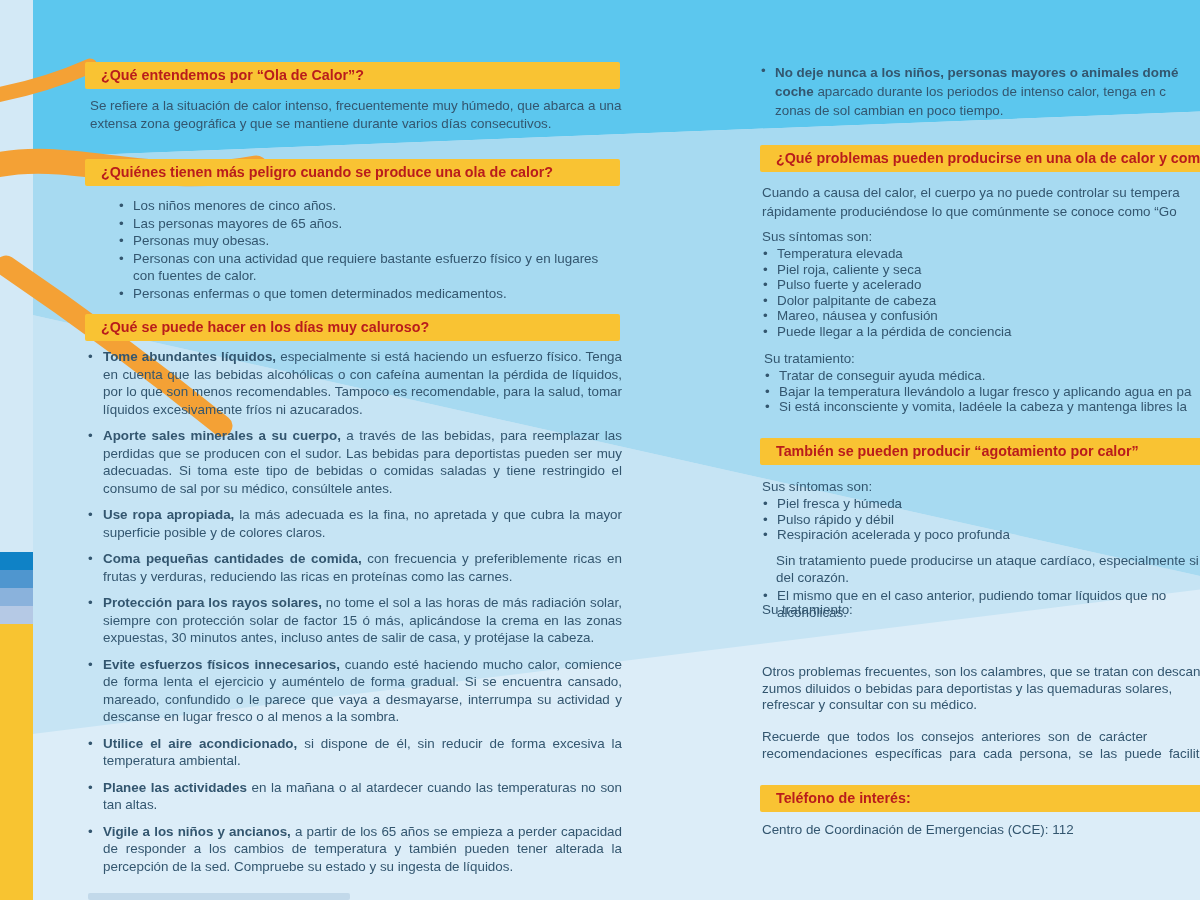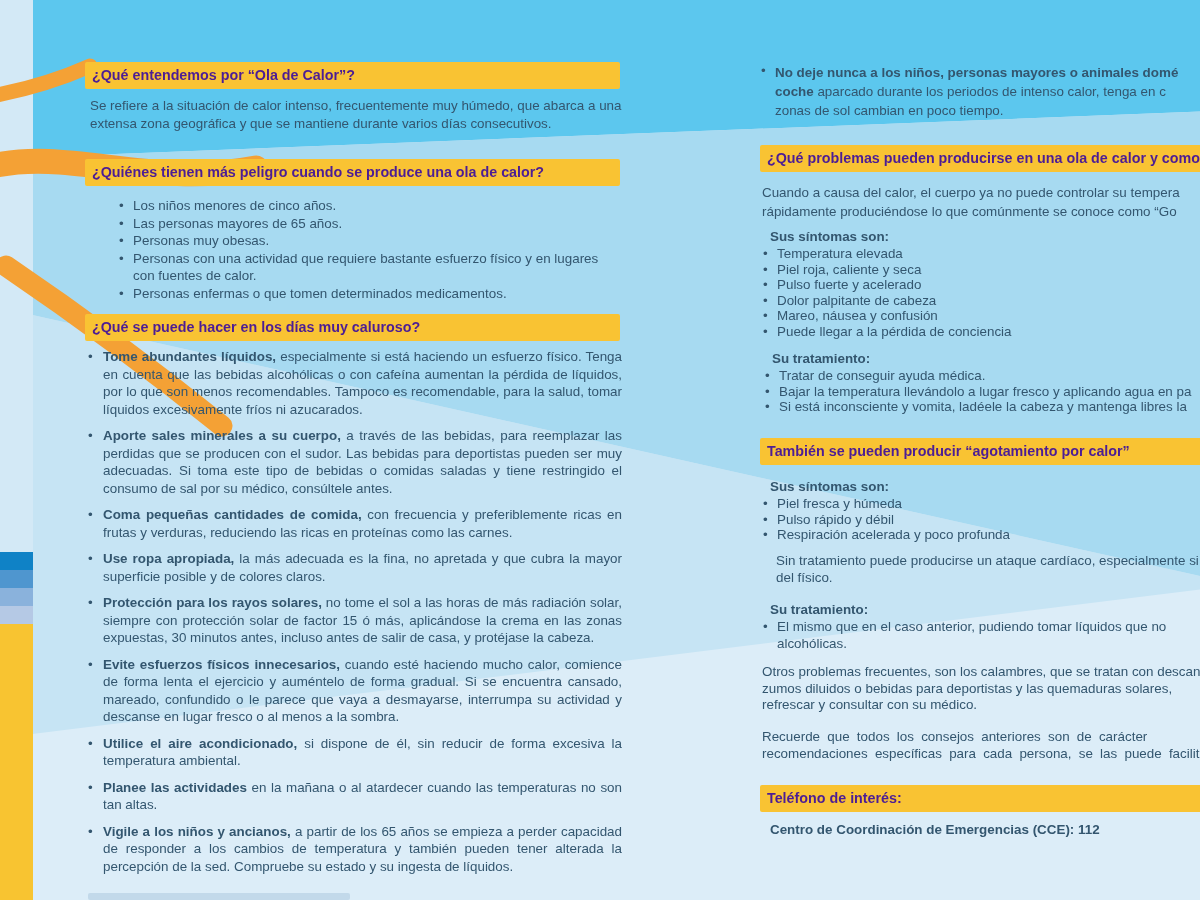--- a/index.html
+++ b/index.html
@@ -17,36 +17,36 @@
   
   .edge-strip{position:absolute;left:0;top:0;width:33px;height:552px;background:#d3e9f6;z-index:2;}
   .stripe{position:absolute;left:0;width:33px;height:18px;z-index:2;}
   .sand{position:absolute;left:0;top:624px;width:33px;height:276px;z-index:2;}
   
   .rays{position:absolute;left:0;top:0;z-index:2;}
   
   .col{position:absolute;top:0;z-index:3;color:#33566f;font-size:13.4px;}
   .abs{position:absolute;}
   .h-bar{
-    position:absolute;background:#f9c333;color:#4c1d95;font-weight:bold;
-    font-size:14.3px;line-height:27px;height:27px;padding:0 7px;
+    position:absolute;background:#f9c333;color:#b91c1c;font-weight:bold;
+    font-size:14.3px;line-height:27px;height:27px;padding:0 16px;
     border-radius:2px;box-sizing:border-box;white-space:nowrap;overflow:hidden;
   }
   .para{line-height:17.5px;}
   .b-row{position:relative;padding-left:48px;line-height:17.5px;}
   .b-row .dot{position:absolute;left:34px;}
   .tip{position:relative;padding-left:18px;line-height:17.5px;margin-bottom:9px;text-align:justify;}
   .tip::before{content:"\2022";position:absolute;left:3px;}
   .tip b{font-weight:bold;}
   
   .line{white-space:nowrap;}
   .lh19 .line{line-height:19px;}
   .lh156 .line{line-height:15.6px;}
   .lh165 .line{line-height:16.5px;}
-  .sub{font-weight:bold;white-space:nowrap;margin-left:8px;}
+  .sub{font-weight:normal;white-space:nowrap;}
   .rdot{position:relative;padding-left:15px;}
   .rdot::before{content:"\2022";position:absolute;left:1px;}
   .just{word-spacing:3.5px;}
   .cut-bar{position:absolute;left:88px;top:893px;width:262px;height:7px;background:#c2d9ea;border-radius:2px;z-index:3;}
 </style>
 </head>
 <body>
 
 <div class="band band-top"></div>
 <div class="band band-2"></div>
@@ -80,22 +80,22 @@
     <div class="b-row"><span class="dot">•</span><span>Personas muy obesas.</span></div>
     <div class="b-row"><span class="dot">•</span><span>Personas con una actividad que requiere bastante esfuerzo físico y en lugares con fuentes de calor.</span></div>
     <div class="b-row"><span class="dot">•</span><span>Personas enfermas o que tomen determinados medicamentos.</span></div>
   </div>
 
   <div class="h-bar" style="left:0;top:314px;width:535px;">¿Qué se puede hacer en los días muy caluroso?</div>
 
   <div class="abs" style="left:0;top:348px;width:537px;">
     <div class="tip"><b>Tome abundantes líquidos,</b><span> especialmente si está haciendo un esfuerzo físico. Tenga en cuenta que las bebidas alcohólicas o con cafeína aumentan la pérdida de líquidos, por lo que son menos recomendables. Tampoco es recomendable, para la salud, tomar líquidos excesivamente fríos ni azucarados.</span></div>
     <div class="tip"><b>Aporte sales minerales a su cuerpo,</b><span> a través de las bebidas, para reemplazar las perdidas que se producen con el sudor. Las bebidas para deportistas pueden ser muy adecuadas. Si toma este tipo de bebidas o comidas saladas y tiene restringido el consumo de sal por su médico, consúltele antes.</span></div>
+    <div class="tip"><b>Use ropa apropiada,</b><span> la más adecuada es la fina, no apretada y que cubra la mayor superficie posible y de colores claros.</span></div>
     <div class="tip"><b>Coma pequeñas cantidades de comida,</b><span> con frecuencia y preferiblemente ricas en frutas y verduras, reduciendo las ricas en proteínas como las carnes.</span></div>
-    <div class="tip"><b>Use ropa apropiada,</b><span> la más adecuada es la fina, no apretada y que cubra la mayor superficie posible y de colores claros.</span></div>
     <div class="tip"><b>Protección para los rayos solares,</b><span> no tome el sol a las horas de más radiación solar, siempre con protección solar de factor 15 ó más, aplicándose la crema en las zonas expuestas, 30 minutos antes, incluso antes de salir de casa, y protéjase la cabeza.</span></div>
     <div class="tip"><b>Evite esfuerzos físicos innecesarios,</b><span> cuando esté haciendo mucho calor, comience de forma lenta el ejercicio y auméntelo de forma gradual. Si se encuentra cansado, mareado, confundido o le parece que vaya a desmayarse, interrumpa su actividad y descanse en lugar fresco o al menos a la sombra.</span></div>
     <div class="tip"><b>Utilice el aire acondicionado,</b><span> si dispone de él, sin reducir de forma excesiva la temperatura ambiental.</span></div>
     <div class="tip"><b>Planee las actividades</b><span> en la mañana o al atardecer cuando las temperaturas no son tan altas.</span></div>
     <div class="tip"><b>Vigile a los niños y ancianos,</b><span> a partir de los 65 años se empieza a perder capacidad de responder a los cambios de  temperatura y también pueden tener alterada la percepción de la sed. Compruebe su estado y su ingesta de líquidos.</span></div>
   </div>
 </div>
 
 <div class="col" style="left:760px;width:608px;height:900px;">
 
@@ -136,26 +136,26 @@
   <div class="abs sub" style="left:2px;top:479px;">Sus síntomas son:</div>
 
   <div class="abs lh156" style="left:2px;top:496px;">
     <div class="line rdot">Piel fresca y húmeda</div>
     <div class="line rdot">Pulso rápido y débil</div>
     <div class="line rdot">Respiración acelerada y poco profunda</div>
   </div>
 
   <div class="abs lh165" style="left:16px;top:553px;">
     <div class="line">Sin tratamiento puede producirse un ataque cardíaco, especialmente si</div>
-    <div class="line">del físico.</div>
+    <div class="line">del corazón.</div>
   </div>
 
   <div class="abs sub" style="left:2px;top:602px;">Su tratamiento:</div>
 
-  <div class="abs lh165" style="left:2px;top:619px;">
+  <div class="abs lh165" style="left:2px;top:588px;">
     <div class="line rdot">El mismo que en el caso anterior, pudiendo tomar líquidos que no</div>
     <div class="line" style="padding-left:15px;">alcohólicas.</div>
   </div>
 
   <div class="abs lh165" style="left:2px;top:664px;">
     <div class="line">Otros problemas frecuentes, son los calambres, que se tratan con descan</div>
     <div class="line">zumos diluidos o bebidas para deportistas y las quemaduras solares,</div>
     <div class="line">refrescar y consultar con su médico.</div>
   </div>
 

